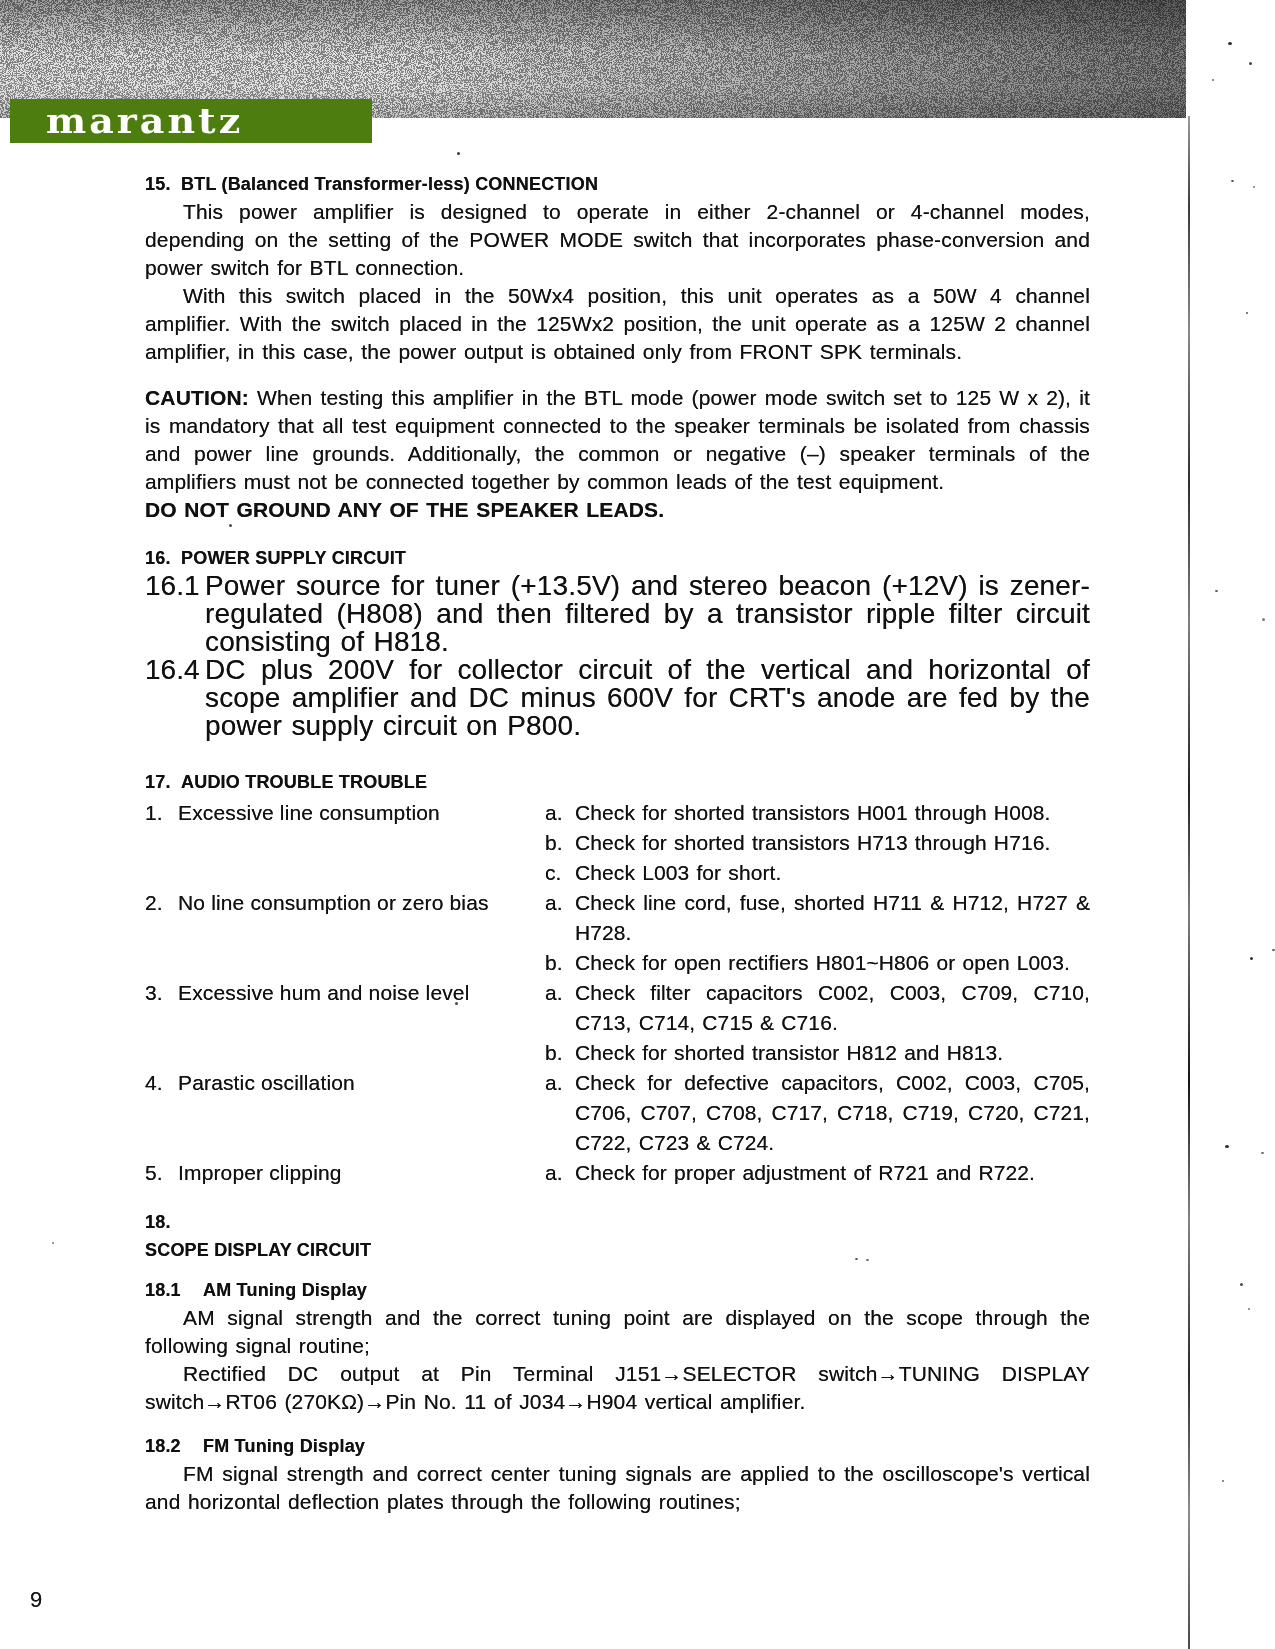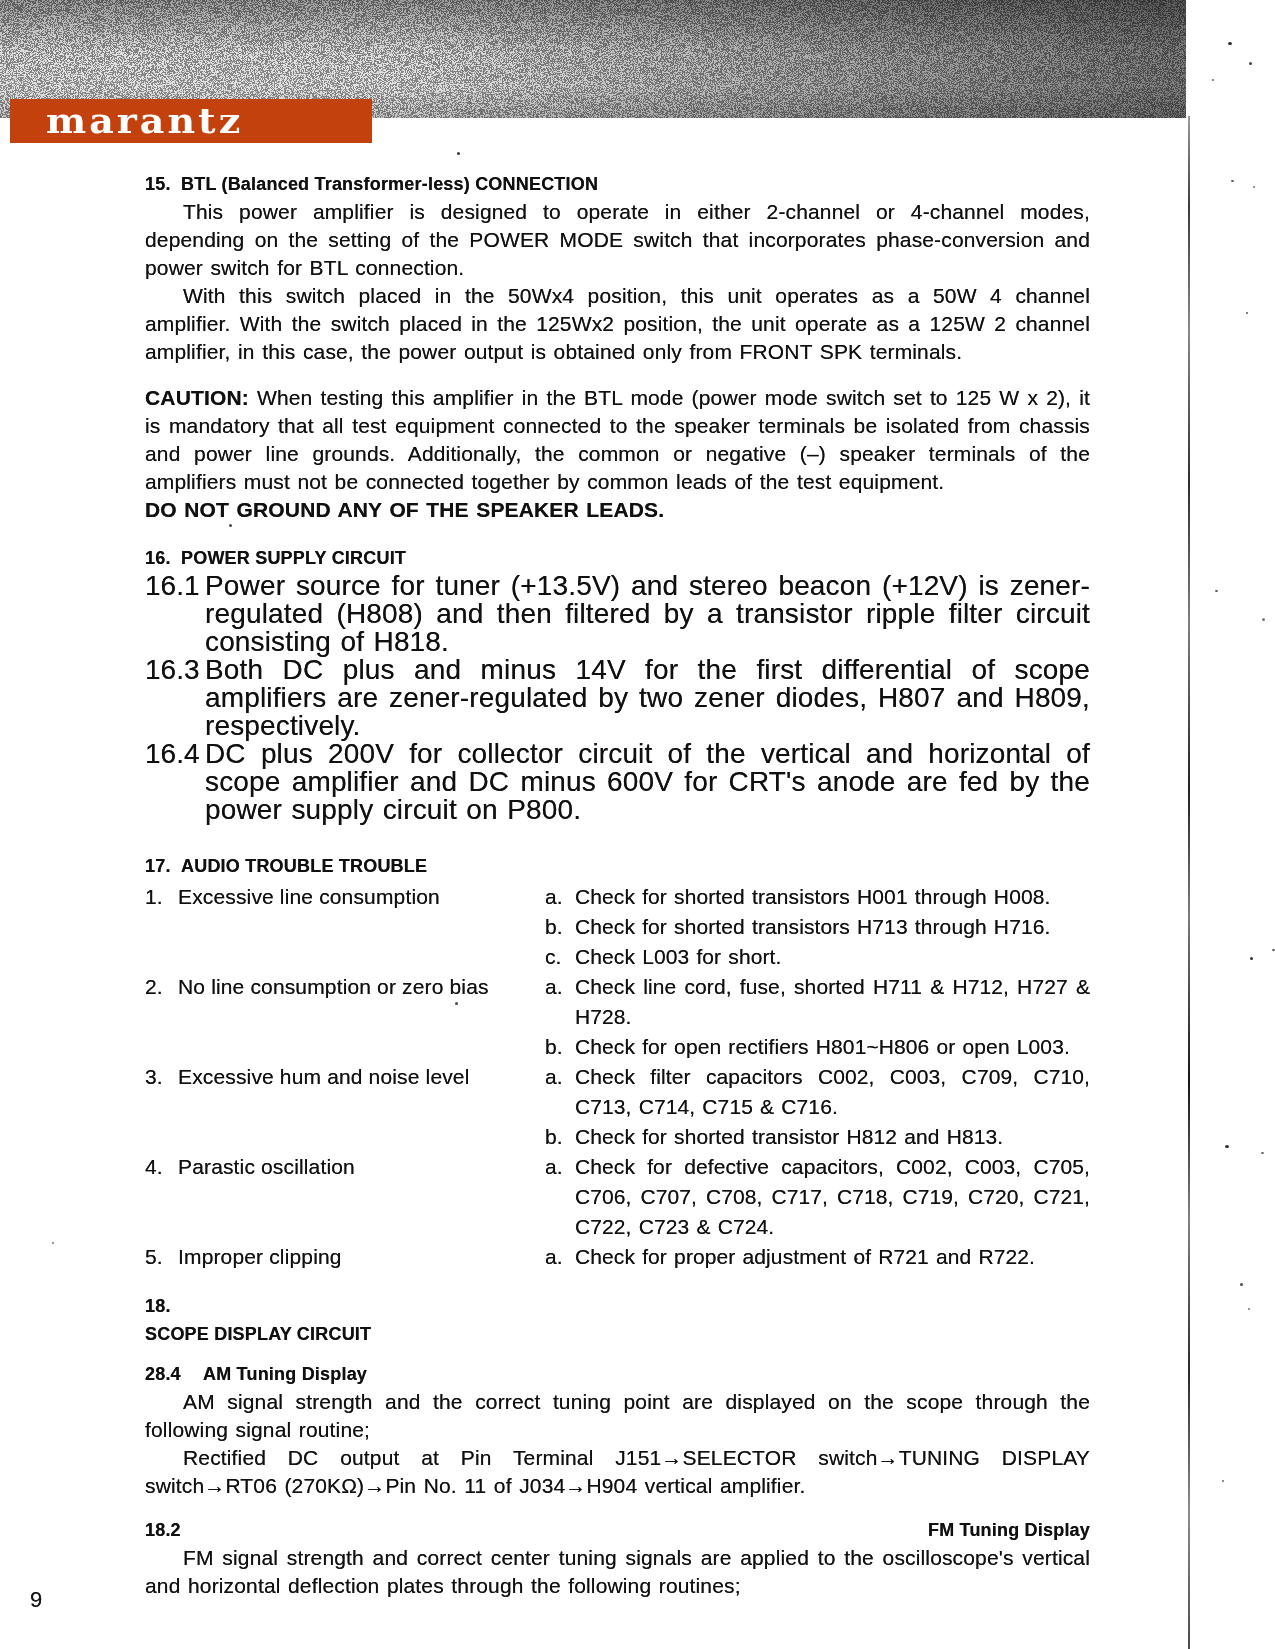--- a/index.html
+++ b/index.html
@@ -20,21 +20,21 @@
   .noise-band svg { display:block; width:100%; height:100%; }
   .band-shade {
     position:absolute; inset:0;
     background:
       linear-gradient(100deg, rgba(0,0,0,0) 35%, rgba(0,0,0,0.30) 78%, rgba(0,0,0,0.45) 100%),
       linear-gradient(to bottom, rgba(0,0,0,0.30) 0%, rgba(0,0,0,0) 45%, rgba(255,255,255,0.06) 75%, rgba(0,0,0,0.12) 100%);
   }
   
   .logo-box {
     position:absolute; left:10px; top:99px; width:362px; height:44px;
-    background:#c2410c; display:flex; align-items:center;
+    background:#4d7c0f; display:flex; align-items:center;
   }
   .logo-text {
     font-family:"DejaVu Serif", serif;
     font-weight:bold; font-size:38px; line-height:44px;
     letter-spacing:3px; color:#ffffff;
     padding-left:36px;
     transform:scaleY(0.92);
   }
   
   .edge-line {
@@ -75,21 +75,21 @@
   .page-num {
     position:absolute; left:30px; top:1586px;
     font-size:22px; line-height:28px; color:#151515;
   }
   
   .mt-caution { margin-top:18px; }
   .mt-h16 { margin-top:20px; }
   .mt-h17 { margin-top:28px; margin-bottom:2px; }
   .mt-h18 { margin-top:20px;flex-direction:column; }
   .mt-h181 { margin-top:12px; }
-  .mt-h182 { margin-top:16px;justify-content:space-between; }
+  .mt-h182 { margin-top:16px; }
   .txt-shadow { text-shadow:0 0 0.4px rgba(0,0,0,0.7); }
 </style>
 </head>
 <body>
 
 <div class="page">
 
   <div class="noise-band">
     <svg viewBox="0 0 1186 118" preserveAspectRatio="none" aria-hidden="true">
       <filter id="grain" x="0" y="0" width="100%" height="100%">
@@ -148,24 +148,20 @@
 
     <div class="h mt-h16">
       <span class="hn">16.</span>
       <span>POWER SUPPLY CIRCUIT</span>
     </div>
     <div class="nitem">
       <span class="nnum">16.1</span>
       <span class="ntext">Power source for tuner (+13.5V) and stereo beacon (+12V) is zener-regulated (H808) and then filtered by a transistor ripple filter circuit consisting of H818.</span>
     </div>
     <div class="nitem">
-      <span class="nnum">16.3</span>
-      <span class="ntext">Both DC plus and minus 14V for the first differential of scope amplifiers are zener-regulated by two zener diodes, H807 and H809, respectively.</span>
-    </div>
-    <div class="nitem">
       <span class="nnum">16.4</span>
       <span class="ntext">DC plus 200V for collector circuit of the vertical and horizontal of scope amplifier and DC minus 600V for CRT's anode are fed by the power supply circuit on P800.</span>
     </div>
 
     <div class="h mt-h17">
       <span class="hn">17.</span>
       <span>AUDIO TROUBLE TROUBLE</span>
     </div>
 
     <div class="trow">
@@ -234,21 +230,21 @@
           </div>
       </div>
     </div>
 
     <div class="h mt-h18">
       <span class="hn">18.</span>
       <span>SCOPE DISPLAY CIRCUIT</span>
     </div>
 
     <div class="h mt-h181">
-      <span class="hn-wide">28.4</span>
+      <span class="hn-wide">18.1</span>
       <span>AM Tuning Display</span>
     </div>
     <p class="p ind">AM signal strength and the correct tuning point are displayed on the scope through the following signal routine;</p>
     <p class="p ind">Rectified DC output at Pin Terminal J151→SELECTOR switch→TUNING DISPLAY switch→RT06 (270KΩ)→Pin No. 11 of J034→H904 vertical amplifier.</p>
 
     <div class="h mt-h182">
       <span class="hn-wide">18.2</span>
       <span>FM Tuning Display</span>
     </div>
     <p class="p ind">FM signal strength and correct center tuning signals are applied to the oscilloscope's vertical and horizontal deflection plates through the following routines;</p>

